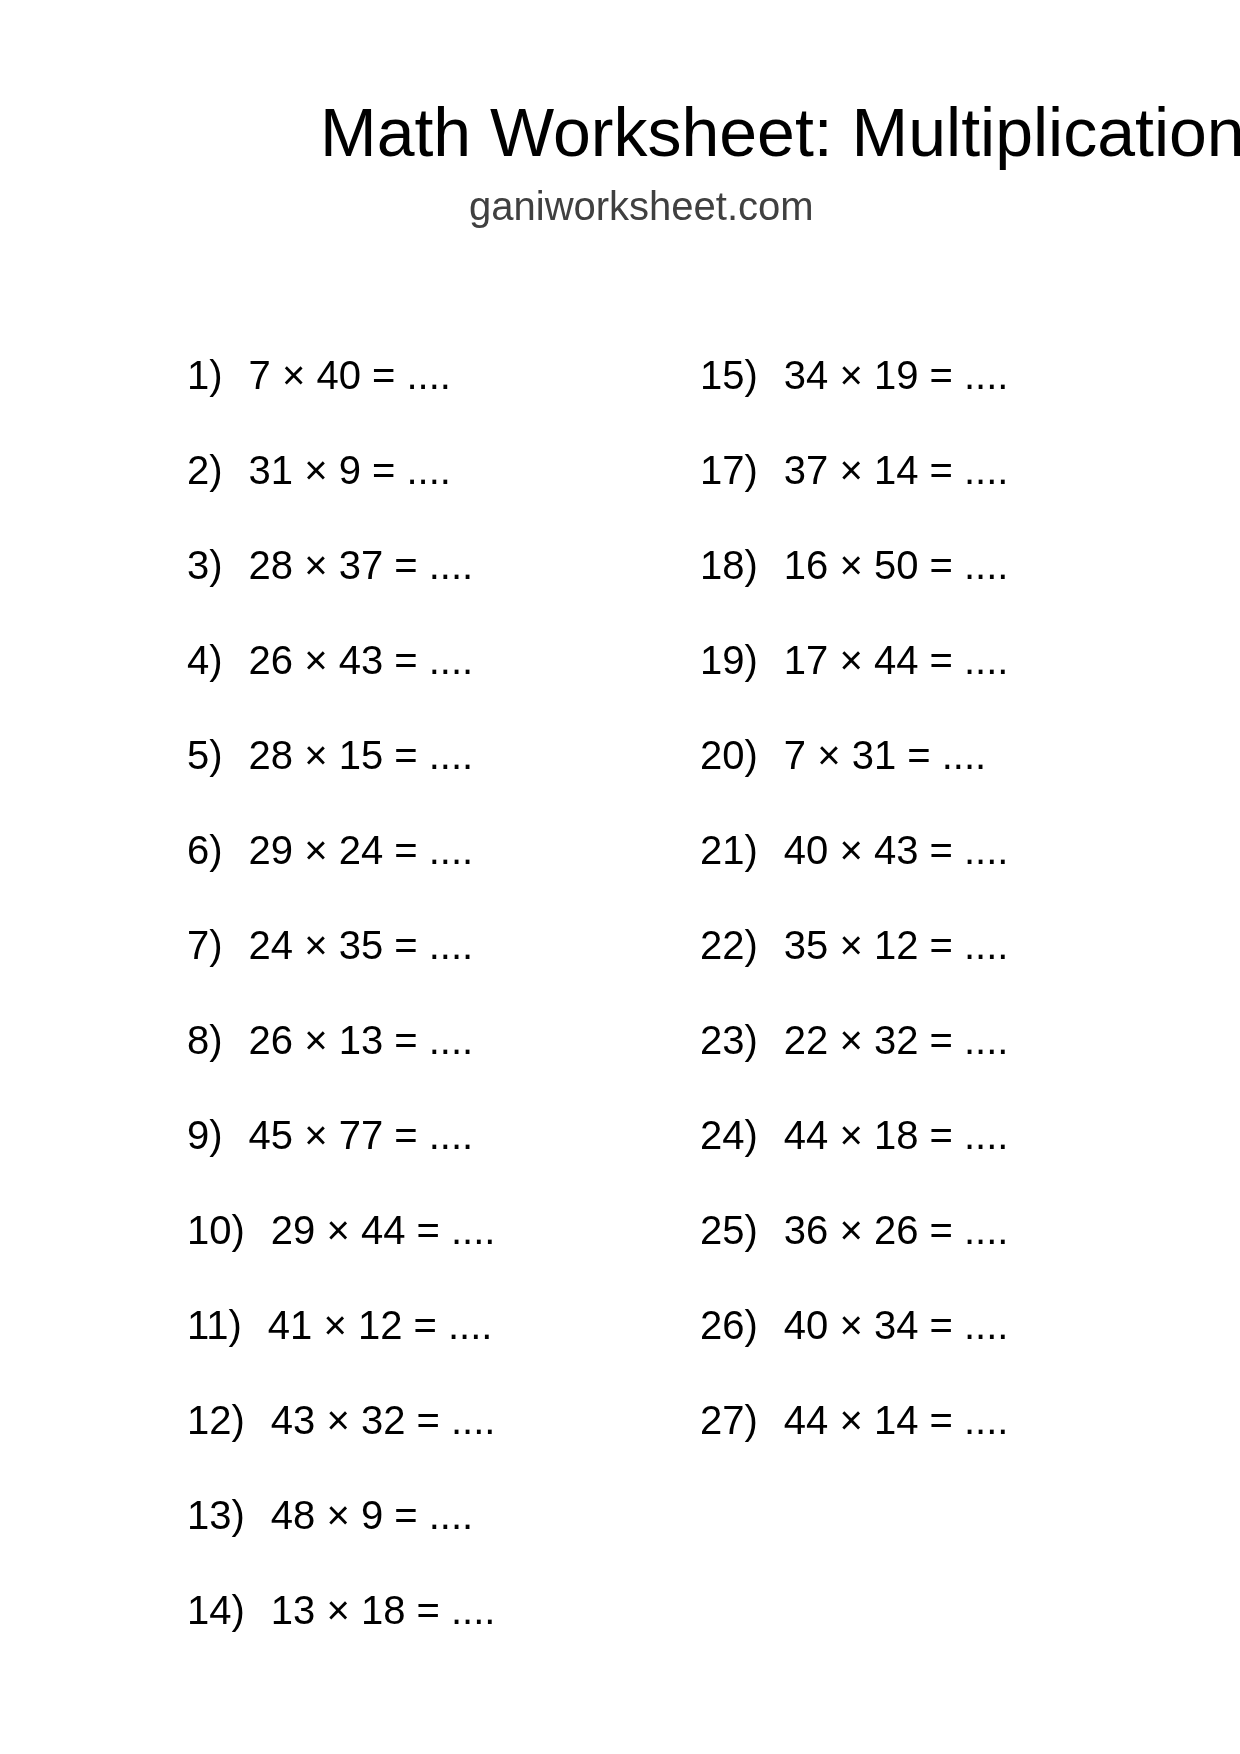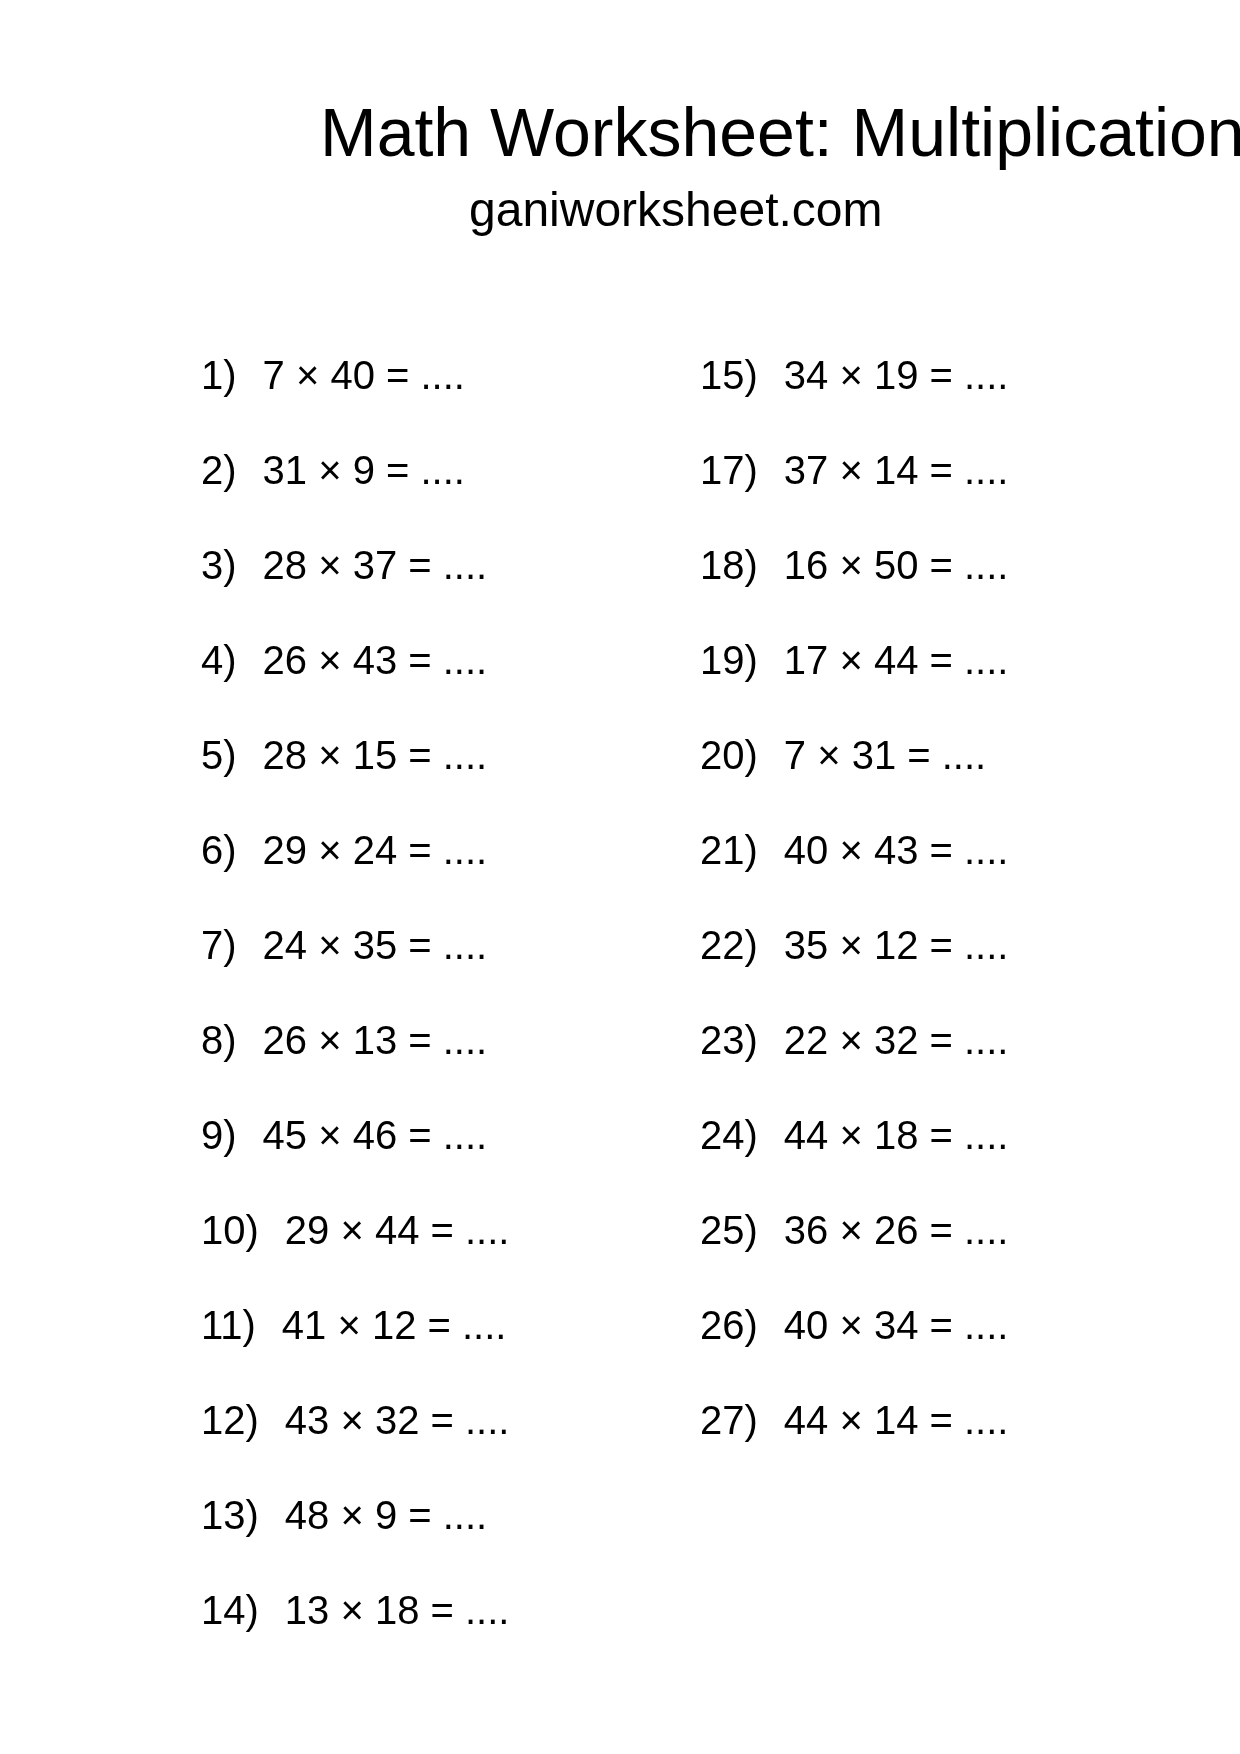--- a/index.html
+++ b/index.html
@@ -1,42 +1,42 @@
 <!DOCTYPE html>
 <html><head>
 <meta charset="utf-8">
 <style>
   html, body { margin:0; padding:0; background:#ffffff; }
   body { width:1240px; height:1754px; position:relative; overflow:hidden;
          font-family:"Liberation Sans", sans-serif; color:#000; }
   .title { position:absolute; left:320px; top:98px; font-size:68px; white-space:nowrap; line-height:1; }
-  .subtitle { position:absolute; left:469px; top:186px; font-size:48px; color:#000000; white-space:nowrap; line-height:1; }
+  .subtitle { position:absolute; left:469px; top:186px; font-size:40px; color:#404040; white-space:nowrap; line-height:1; }
   .col { position:absolute; top:355px; }
-  .col.left { left:201px;text-decoration:underline; }
+  .col.left { left:187px;text-decoration:underline; }
   .col.right { left:700px; }
   .item { height:95px; font-size:40px; line-height:1; white-space:nowrap; }
   .num { display:inline-block; }
   .expr { display:inline-block; margin-left:26px; }
 </style>
 </head>
 <body>
 
 <div class="title">Math Worksheet: Multiplication</div>
 <div class="subtitle">ganiworksheet.com</div>
 
 <div class="col left">
   <div class="item"><span class="num">1)</span><span class="expr">7 × 40 = ....</span></div>
   <div class="item"><span class="num">2)</span><span class="expr">31 × 9 = ....</span></div>
   <div class="item"><span class="num">3)</span><span class="expr">28 × 37 = ....</span></div>
   <div class="item"><span class="num">4)</span><span class="expr">26 × 43 = ....</span></div>
   <div class="item"><span class="num">5)</span><span class="expr">28 × 15 = ....</span></div>
   <div class="item"><span class="num">6)</span><span class="expr">29 × 24 = ....</span></div>
   <div class="item"><span class="num">7)</span><span class="expr">24 × 35 = ....</span></div>
   <div class="item"><span class="num">8)</span><span class="expr">26 × 13 = ....</span></div>
-  <div class="item"><span class="num">9)</span><span class="expr">45 × 46 = ....</span></div>
+  <div class="item"><span class="num">9)</span><span class="expr">45 × 77 = ....</span></div>
   <div class="item"><span class="num">10)</span><span class="expr">29 × 44 = ....</span></div>
   <div class="item"><span class="num">11)</span><span class="expr">41 × 12 = ....</span></div>
   <div class="item"><span class="num">12)</span><span class="expr">43 × 32 = ....</span></div>
   <div class="item"><span class="num">13)</span><span class="expr">48 × 9 = ....</span></div>
   <div class="item"><span class="num">14)</span><span class="expr">13 × 18 = ....</span></div>
 </div>
 
 <div class="col right">
   <div class="item"><span class="num">15)</span><span class="expr">34 × 19 = ....</span></div>
   <div class="item"><span class="num">17)</span><span class="expr">37 × 14 = ....</span></div>

